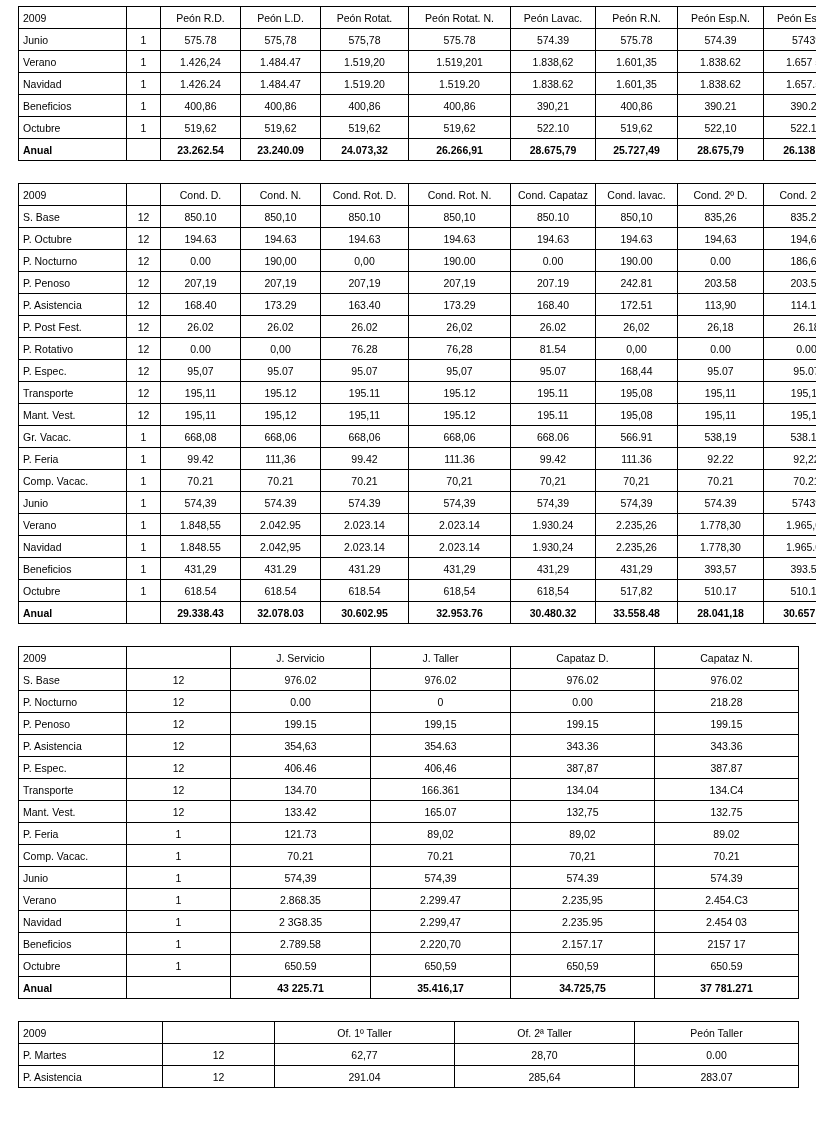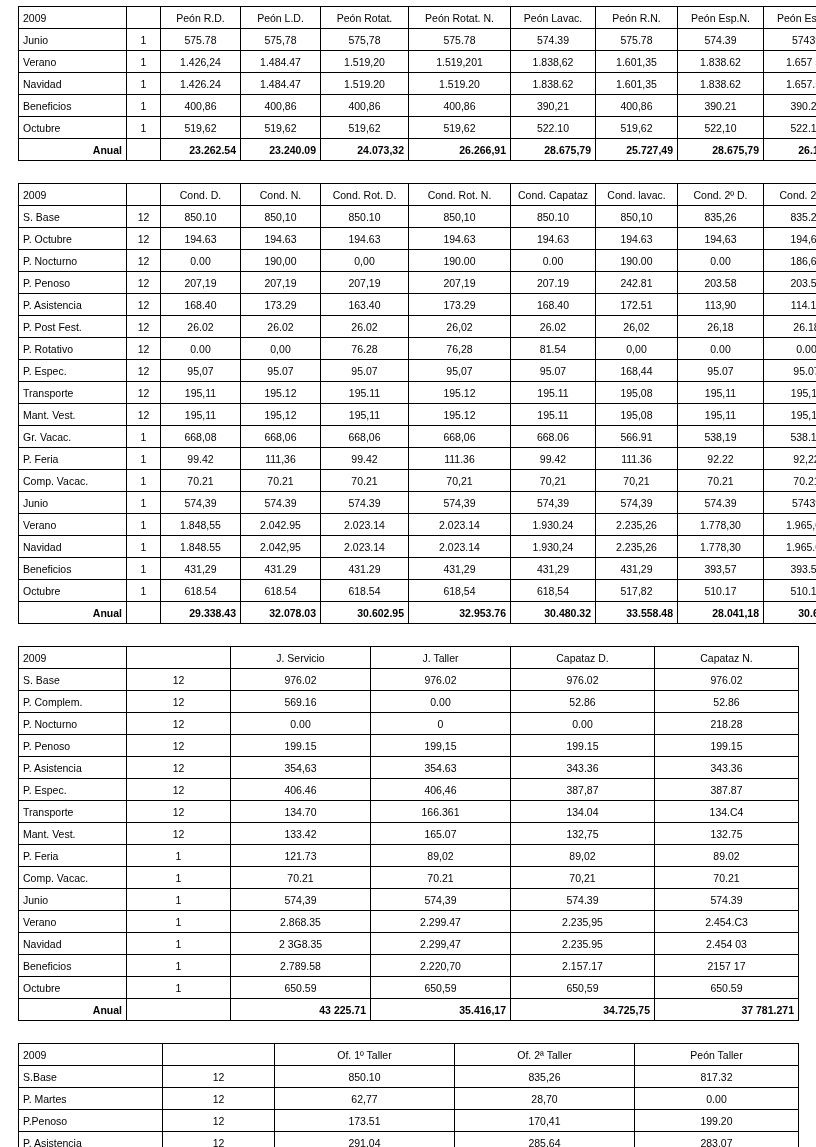--- a/index.html
+++ b/index.html
@@ -46,21 +46,20 @@
     text-align: left;
   }
   td.num {
     text-align: center;
   }
   td.cnt {
     text-align: center;
   }
   tr.total td {
     font-weight: bold;
-    text-align: right;
   }
   tr.total td.lbl {
     font-weight: bold;
   }
 </style>
 </head>
 <body>
 
 <div class="page">
   <div id="tables-root">
@@ -446,28 +445,20 @@
         <tbody>
           <tr class="">
             <td class="lbl">S. Base</td>
             <td class="cnt">12</td>
             <td class="num">976.02</td>
             <td class="num">976.02</td>
             <td class="num">976.02</td>
             <td class="num">976.02</td>
           </tr>
           <tr class="">
-            <td class="lbl">P. Complem.</td>
-            <td class="cnt">12</td>
-            <td class="num">569.16</td>
-            <td class="num">0.00</td>
-            <td class="num">52.86</td>
-            <td class="num">52.86</td>
-          </tr>
-          <tr class="">
             <td class="lbl">P. Nocturno</td>
             <td class="cnt">12</td>
             <td class="num">0.00</td>
             <td class="num">0</td>
             <td class="num">0.00</td>
             <td class="num">218.28</td>
           </tr>
           <tr class="">
             <td class="lbl">P. Penoso</td>
             <td class="cnt">12</td>
@@ -586,39 +577,25 @@
           <tr class="hdr">
             <td class="lbl">2009</td>
             <td class="lbl"></td>
             <td class="">Of. 1º Taller</td>
             <td class="">Of. 2ª Taller</td>
             <td class="">Peón Taller</td>
           </tr>
         </thead>
         <tbody>
           <tr class="">
-            <td class="lbl">S.Base</td>
-            <td class="cnt">12</td>
-            <td class="num">850.10</td>
-            <td class="num">835,26</td>
-            <td class="num">817.32</td>
-          </tr>
-          <tr class="">
             <td class="lbl">P. Martes</td>
             <td class="cnt">12</td>
             <td class="num">62,77</td>
             <td class="num">28,70</td>
             <td class="num">0.00</td>
-          </tr>
-          <tr class="">
-            <td class="lbl">P.Penoso</td>
-            <td class="cnt">12</td>
-            <td class="num">173.51</td>
-            <td class="num">170,41</td>
-            <td class="num">199.20</td>
           </tr>
           <tr class="">
             <td class="lbl">P. Asistencia</td>
             <td class="cnt">12</td>
             <td class="num">291.04</td>
             <td class="num">285,64</td>
             <td class="num">283.07</td>
           </tr>
         </tbody>
       </table>

